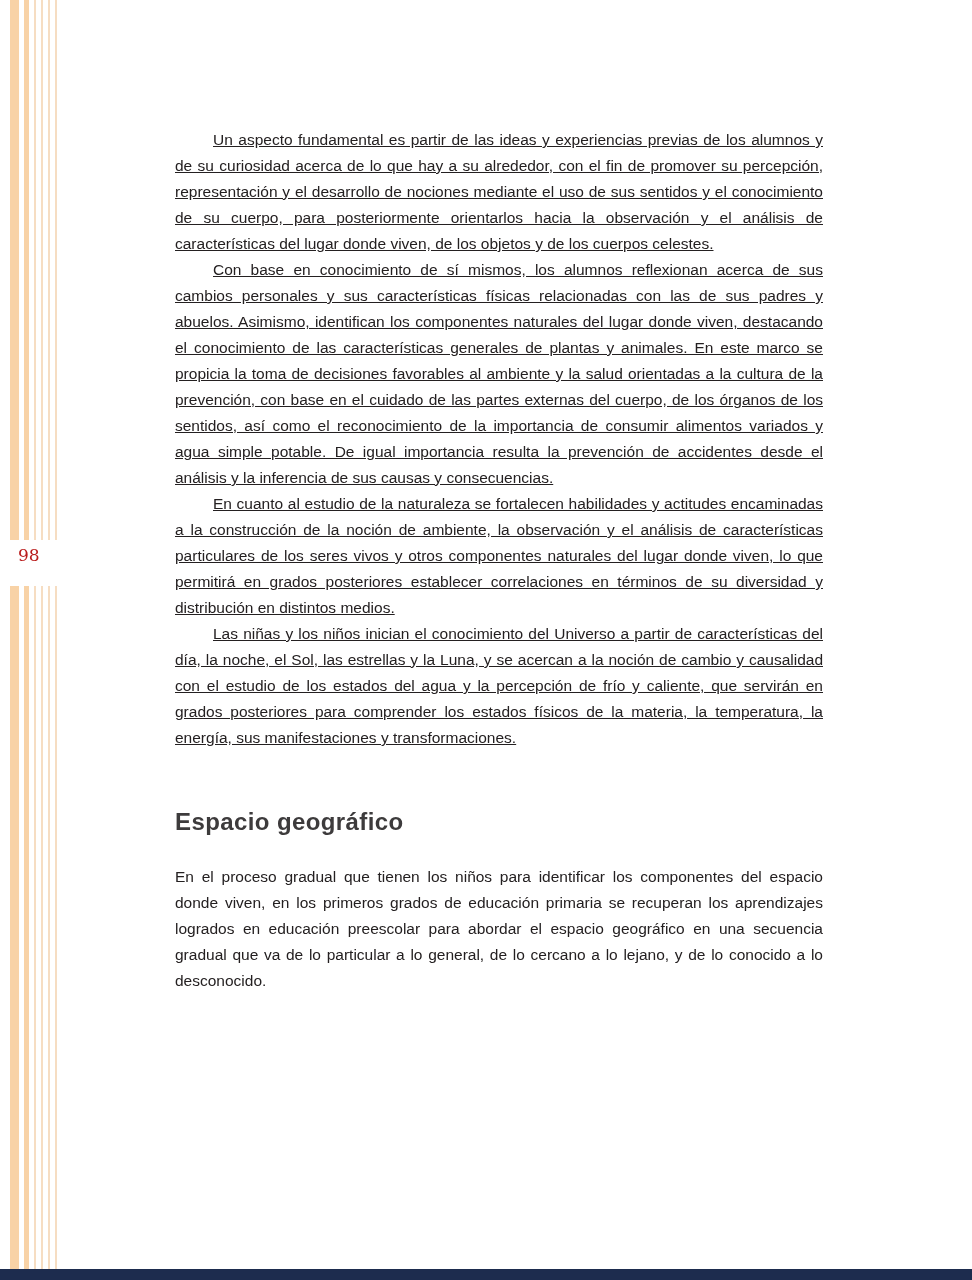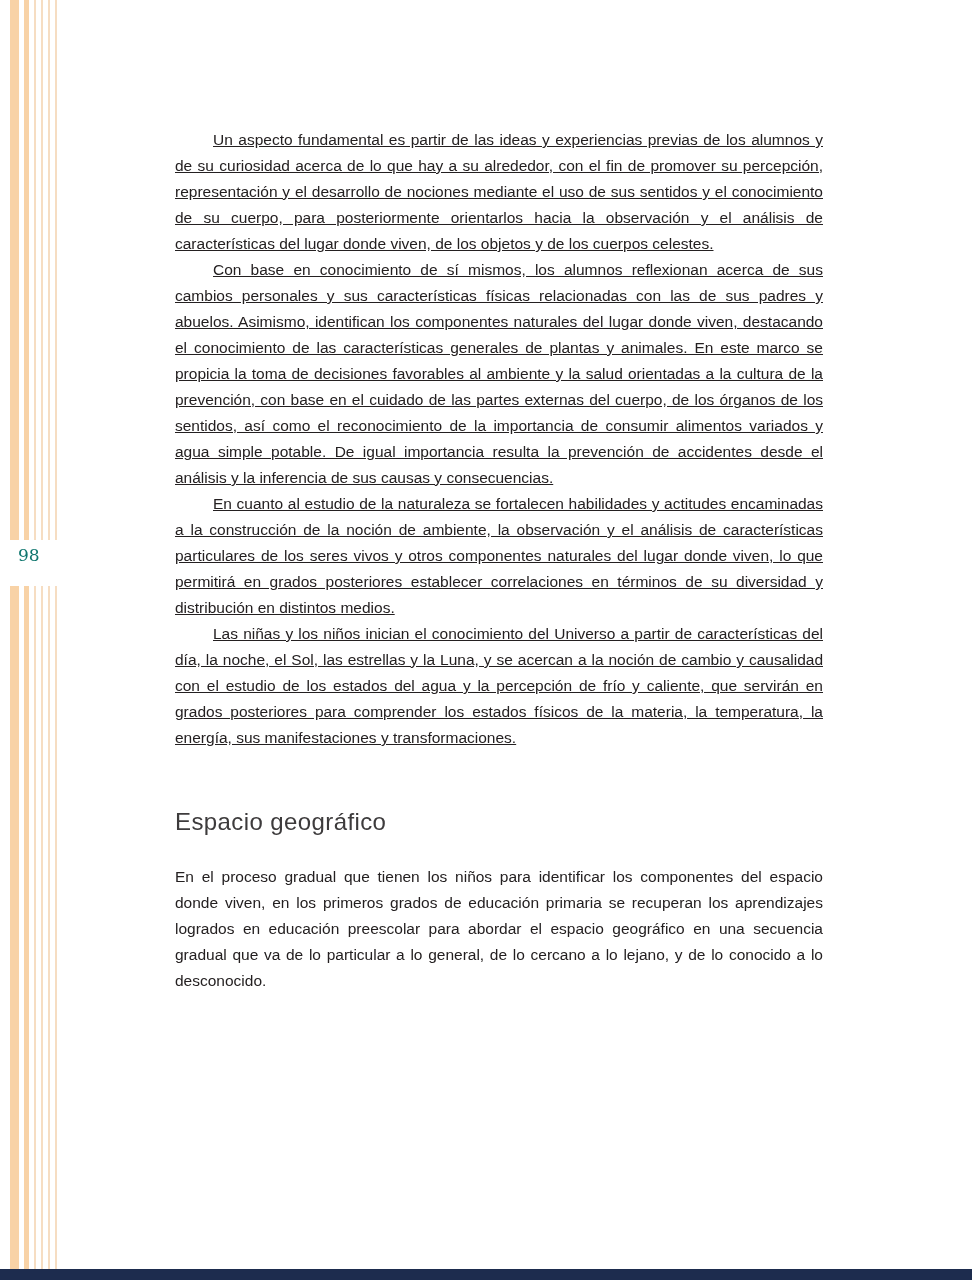--- a/index.html
+++ b/index.html
@@ -36,39 +36,39 @@
   .stripes.bottom { top: 586px; height: 683px; }
   .page-number {
     position: absolute;
     left: 18px;
     top: 543px;
     width: 44px;
     text-align: left;
     font-family: "DejaVu Serif", "Liberation Serif", serif;
     font-size: 17px;
     line-height: 24px;
-    color: #0f766e;
+    color: #b91c1c;
   }
   .text-block {
     position: absolute;
     left: 175px;
     top: 127px;
     width: 648px;
     color: #242021;
     font-size: 15.5px;
     line-height: 26px;
     text-align: justify;
     text-justify: inter-word;
   }
   .para { margin: 0; }
   .para.indent { text-indent: 38px; text-decoration: underline; }
   .heading {
     margin: 56px 0 27px 0;
     font-family: "Liberation Sans", sans-serif;
-    font-weight: normal;
+    font-weight: bold;
     font-size: 24px;
     line-height: 30px;
     letter-spacing: 0.4px;
     color: #3d3b3c;
     text-align: left;
   }
   .footer-bar {
     position: absolute;
     left: 0;
     bottom: 0;

